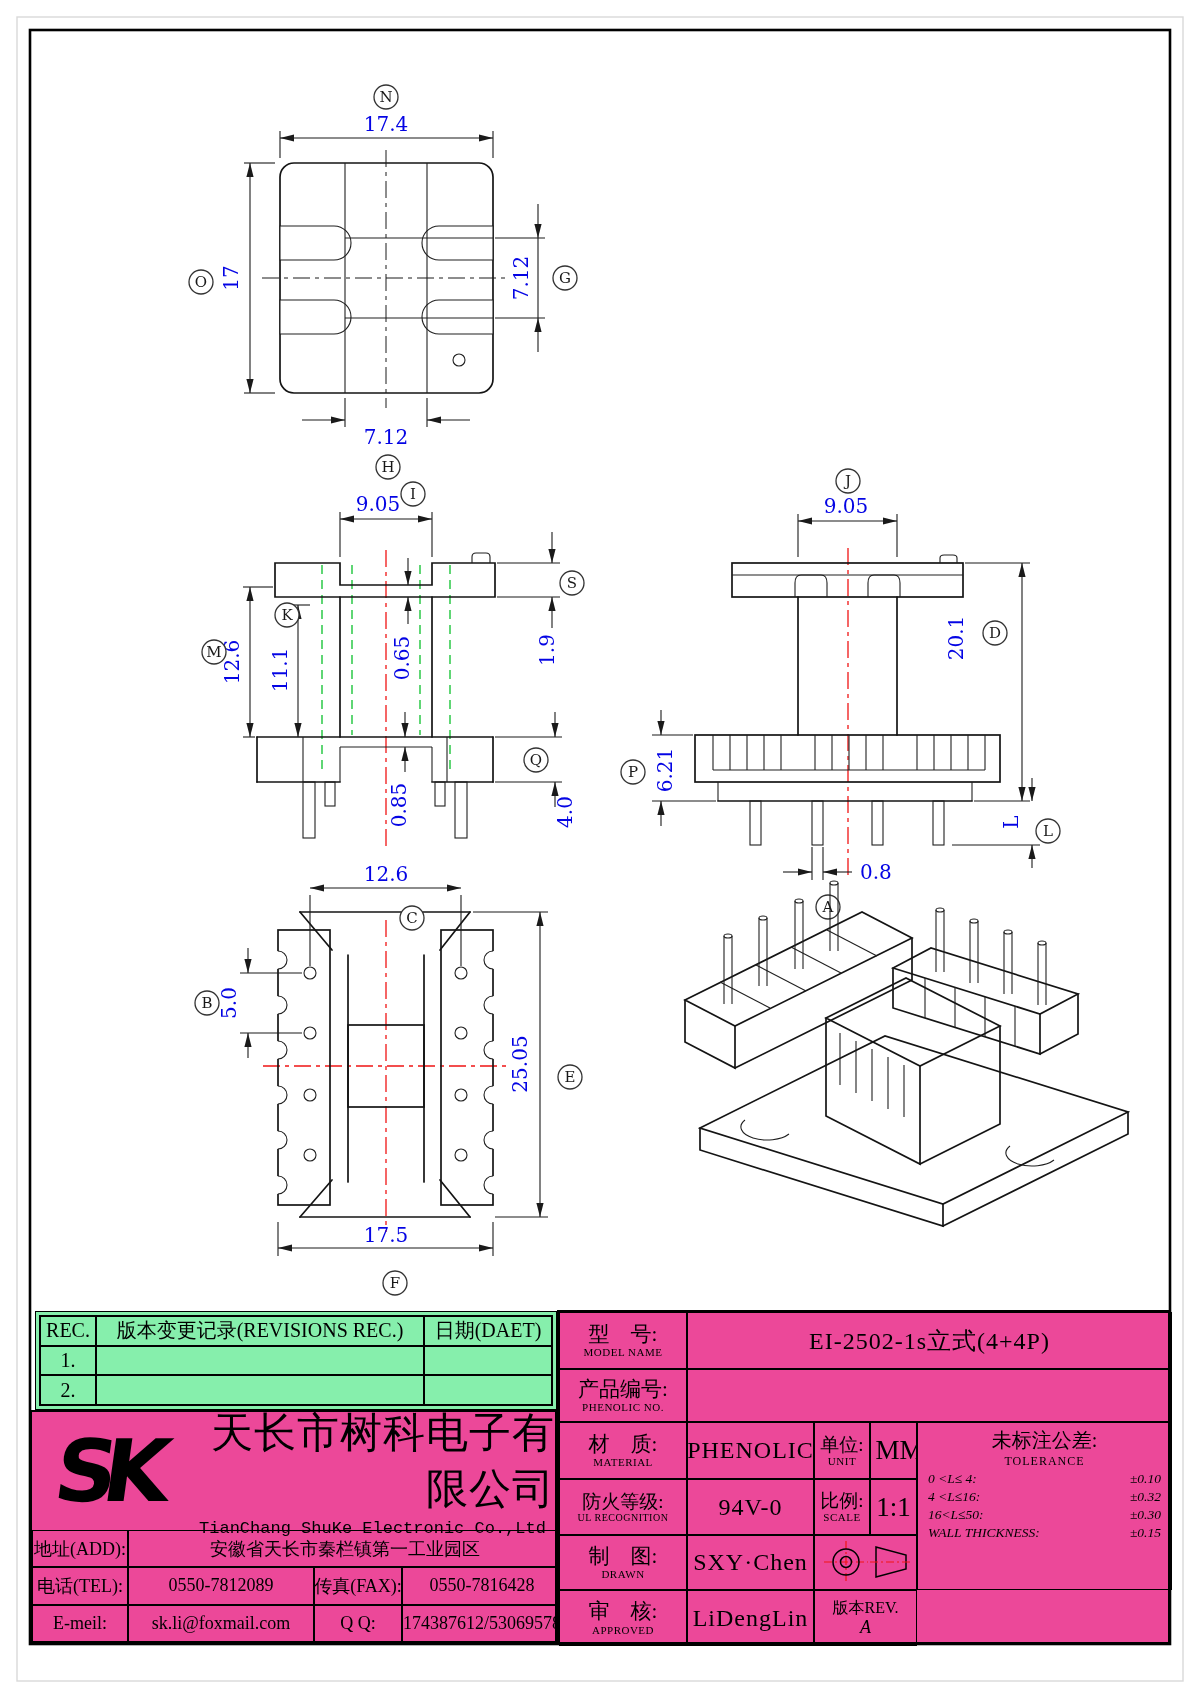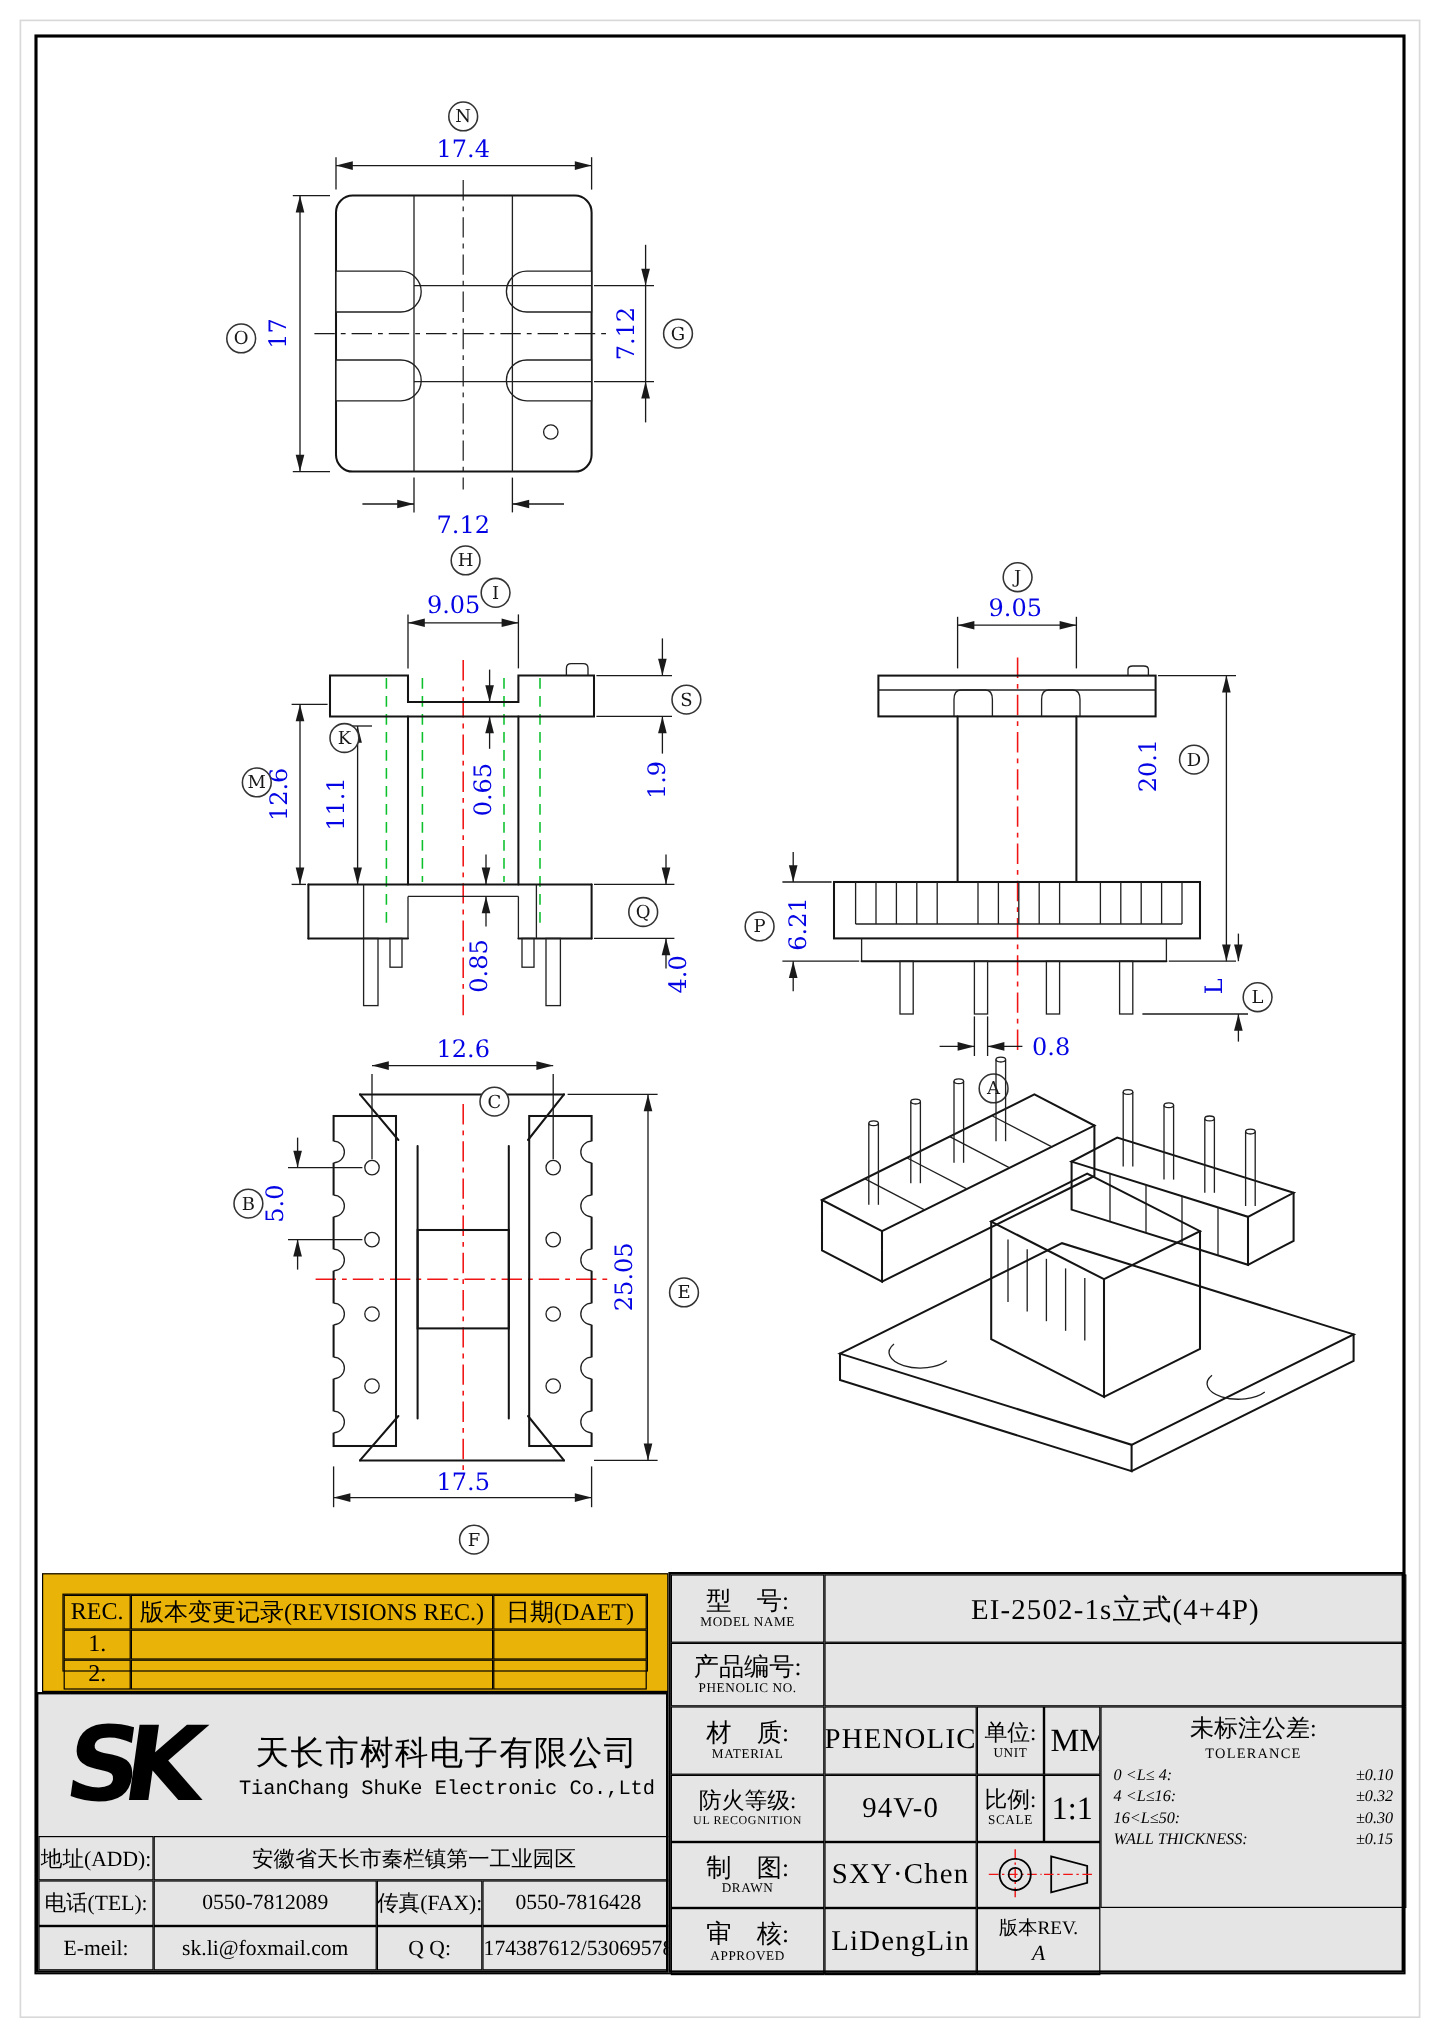--- a/index.html
+++ b/index.html
@@ -13,40 +13,40 @@
   .dd{marker-start:url(#arw);marker-end:url(#arw);}
   .da{marker-end:url(#arw);}
   .cl{stroke:#f01414;stroke-width:1.3;fill:none;stroke-dasharray:17 5 4 5;}
   .hid{stroke:#0cc02c;stroke-width:1.3;fill:none;stroke-dasharray:9 6;}
   .bcl{stroke:#1a1a1a;stroke-width:1;fill:none;stroke-dasharray:17 5 4 5;}
   .white{fill:#fff;}
   text.d{font:20px "DejaVu Serif",serif;fill:#0404e4;}
   .bal circle{stroke:#333;stroke-width:1.3;fill:#fff;}
   .bal text{font:15px "DejaVu Serif",serif;fill:#181818;text-anchor:middle;}
   
-  .blk{position:absolute;box-sizing:border-box;border:2px solid #000;background:#e5e5e5;}
+  .blk{position:absolute;box-sizing:border-box;border:2px solid #000;background:#ec4899;}
   .cell{position:absolute;box-sizing:border-box;border:1.3px solid #000;display:flex;
         align-items:center;justify-content:center;overflow:hidden;}
   .stack{flex-direction:column;line-height:1.12;}
   .cn{font-size:21px;white-space:pre;}
   .en{font-size:11px;letter-spacing:.5px;}
   .big{font-size:24px;letter-spacing:1px;}
   .huge{font-size:27px;}
   
-  .revwrap{position:absolute;box-sizing:border-box;border:1.6px solid #000;padding:16px;background:#eab308;text-align:right;}
+  .revwrap{position:absolute;box-sizing:border-box;border:1.6px solid #000;padding:3px;background:#86efac;text-align:right;}
   .revgrid{box-sizing:border-box;border:1.4px solid #000;height:100%;display:grid;
            grid-template-columns:56px 1fr 128px;grid-template-rows:1fr 1fr 1fr;}
   .rc{box-sizing:border-box;border:0.9px solid #000;display:flex;align-items:center;justify-content:center;
       font-size:20px;}
   
   .co-top{height:118px;display:flex;align-items:center;}
   .logo{width:148px;text-align:center;font-family:"DejaVu Sans",sans-serif;font-weight:900;
         font-size:86px;letter-spacing:-14px;transform:skewX(-8deg);line-height:1;padding-right:10px;}
   .co-names{flex:1;text-align:center;}
-  .co-cn{font-size:28px;letter-spacing:1px;}
+  .co-cn{font-size:42px;letter-spacing:1px;text-align:right;}
   .co-en{font-size:17px;font-family:"Liberation Mono",monospace;margin-top:2px;}
   .co-grid{display:grid;grid-template-columns:96px 186px 88px 1fr;grid-template-rows:1fr 1fr 1fr;
            height:calc(100% - 118px);}
   .cg{box-sizing:border-box;border:1.1px solid #000;display:flex;align-items:center;justify-content:center;
       font-size:18px;white-space:nowrap;}
   .span3{grid-column:2 / 5;}
   
   .tolbody{width:100%;padding:4px 10px;box-sizing:border-box;}
   .tol-title{text-align:center;font-size:20px;}
   .tol-sub{text-align:center;font-size:12px;letter-spacing:1px;}

